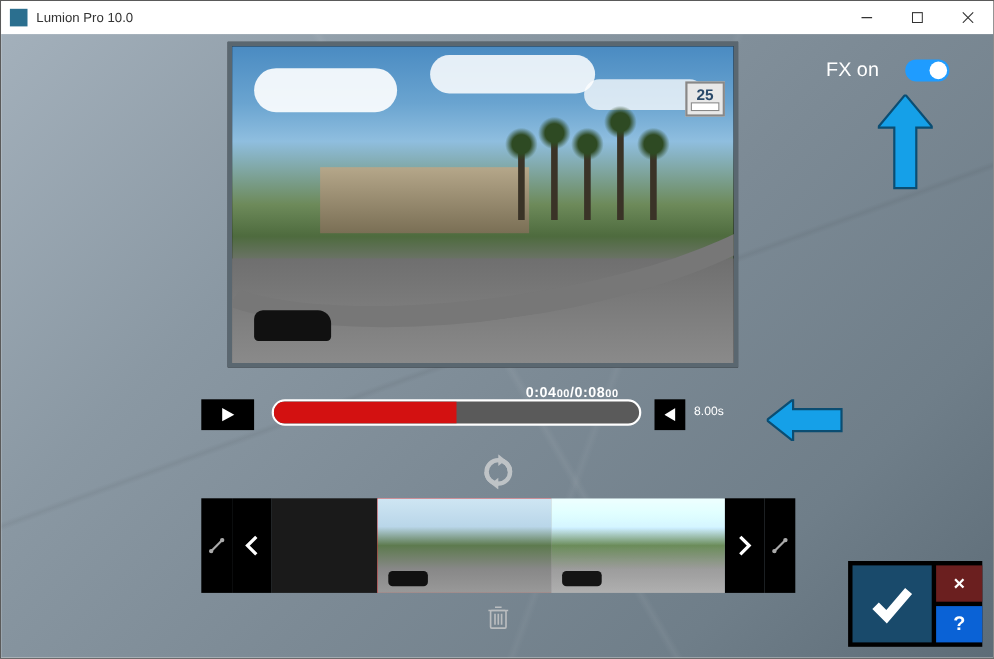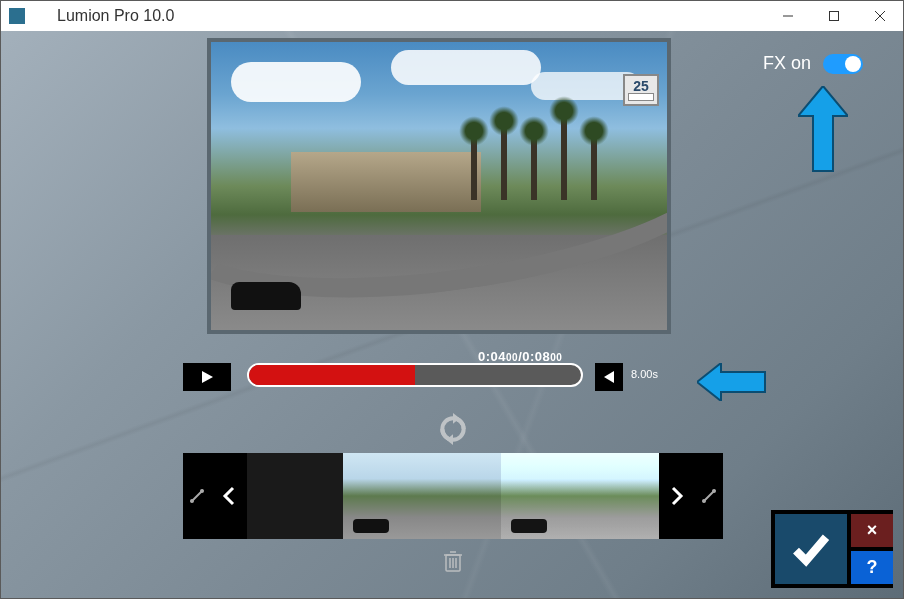--- a/index.html
+++ b/index.html
@@ -19,21 +19,21 @@
     align-items: center;
     padding-left: 8px;
     position: relative;
   }
   .titlebar .app-icon {
     width: 16px; height: 16px;
     background: #2b6f8f;
     margin-right: 8px;
     display: inline-block;
   }
-  .titlebar .title { font-size: 16px; color: #333; margin-left: 24px; }
+  .titlebar .title { font-size: 12px; color: #333; }
   .win-controls { position: absolute; right: 0; top: 0; display: flex; }
   .win-btn {
     width: 46px; height: 30px;
     display: flex; align-items: center; justify-content: center;
     font-size: 14px; color: #333;
   }
   .win-btn svg { width: 10px; height: 10px; }
   
   .workspace {
     position: relative;
@@ -107,21 +107,21 @@
     padding-top:2px;
     font-weight:bold; font-size:14px; color:#2b4a6a;margin-top:24px;
   }
   .fps-badge::after{
     content:""; position:absolute; left:3px; right:3px; bottom:3px; height:6px;
     background:#fff; border:1px solid #888;
   }
   
   .fx-row {
     position:absolute; right:40px; top:22px;
-    display:flex; align-items:center; gap:12px;
+    display:flex; align-items:center; gap:24px;
     color:#fff; font-size:18px;
   }
   .toggle {
     width:40px; height:20px; border-radius:20px;
     background:#1f9cff; position:relative;
   }
   .toggle::after{
     content:""; position:absolute; right:2px; top:2px;
     width:16px; height:16px; border-radius:50%; background:#fff;
   }

